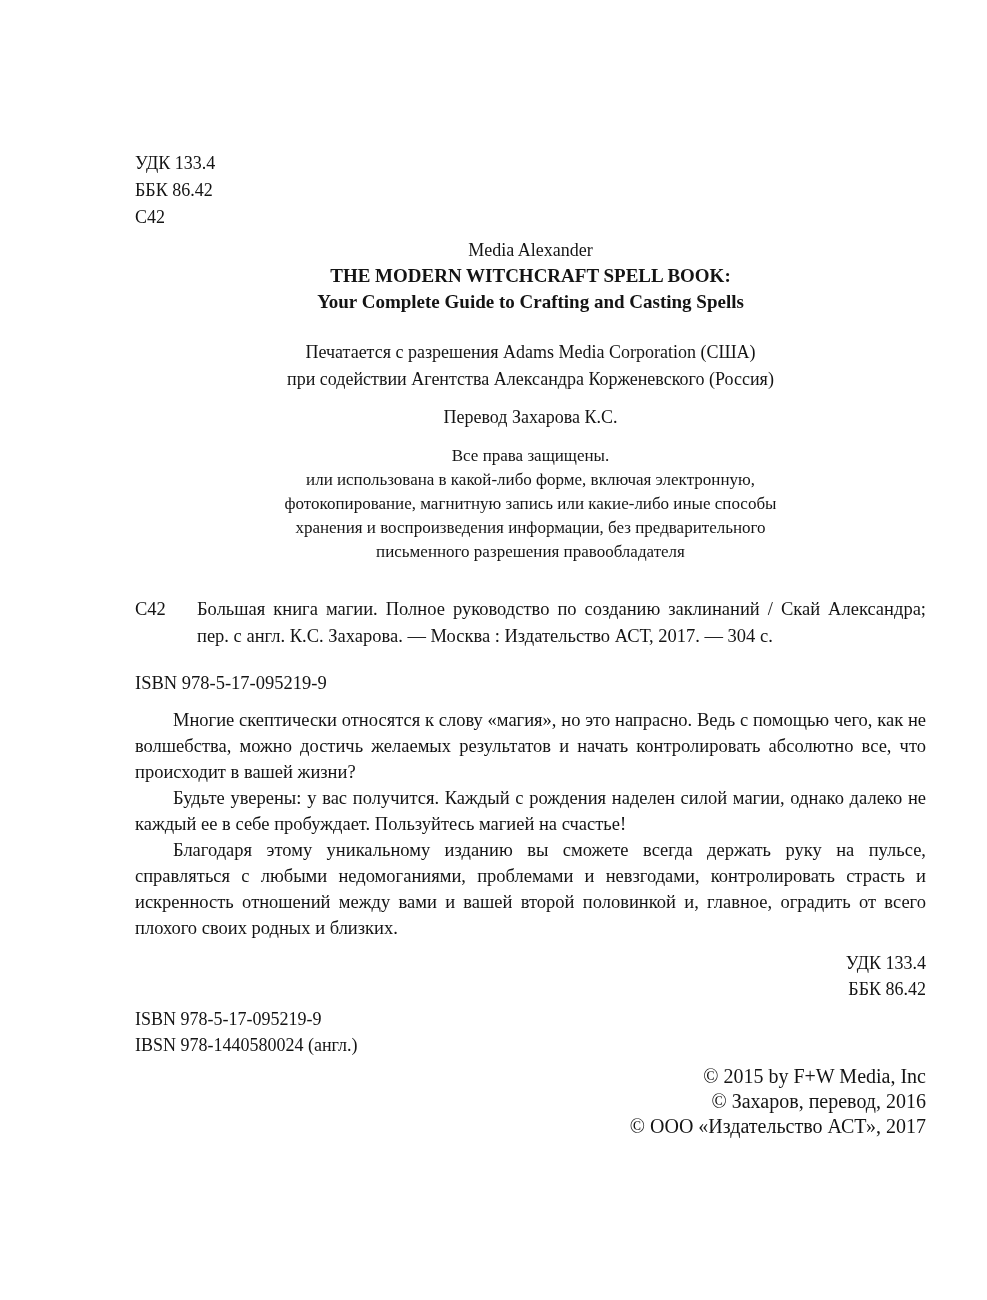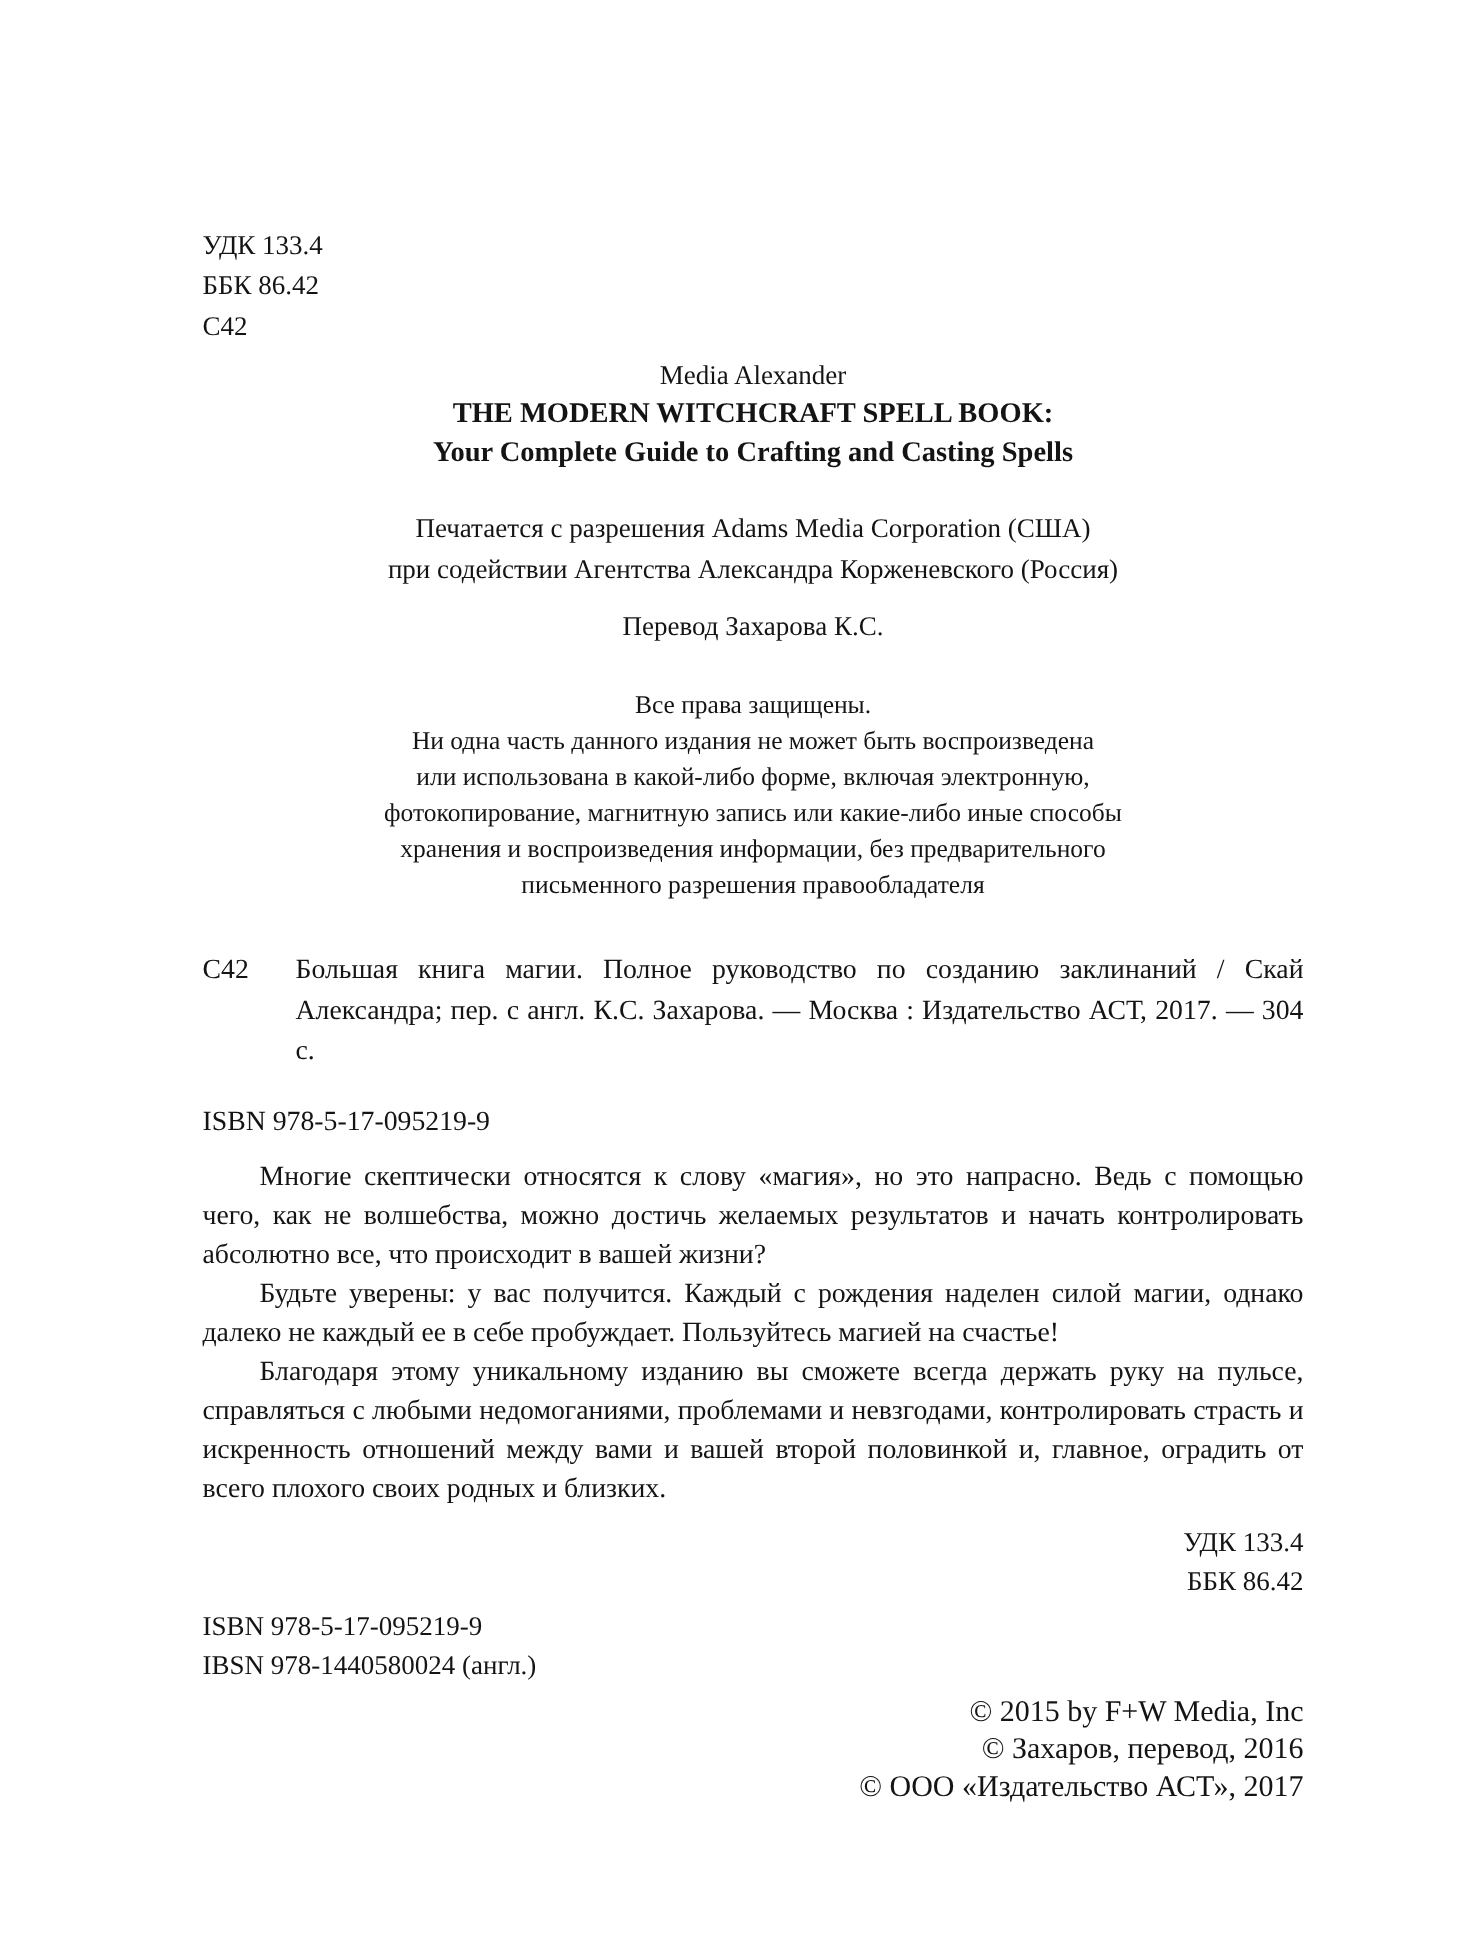--- a/index.html
+++ b/index.html
@@ -11,21 +11,21 @@
     width: 987px;
     height: 1300px;
     font-family: "Liberation Serif", "DejaVu Serif", serif;
     color: #141414;
     -webkit-font-smoothing: antialiased;
   }
   .page {
     box-sizing: border-box;
     width: 987px;
     height: 1300px;
-    padding: 150px 118px 40px 135px;
+    padding: 150px 61px 40px 135px;
   }
   .top-codes {
     font-size: 18px;
     line-height: 27px;
     text-align: left;
   }
   .center { text-align: center; }
 
   .author-line {
     margin-top: 6px;
@@ -42,21 +42,21 @@
     margin-top: 24px;
     font-size: 18px;
     line-height: 27px;
   }
   .translator-line {
     margin-top: 11px;
     font-size: 18px;
     line-height: 27px;
   }
   .rights-block {
-    margin-top: 27px;
+    margin-top: 13px;
     font-size: 17px;
     line-height: 24px;
   }
   .catalog-entry {
     margin-top: 32px;
     display: flex;
     font-size: 18.5px;
     line-height: 27px;
   }
   .catalog-code {
@@ -118,21 +118,20 @@
 
   <div class="center permission-block">
     <div>Печатается с разрешения Adams Media Corporation (США)</div>
     <div>при содействии Агентства Александра Корженевского (Россия)</div>
   </div>
 
   <div class="center translator-line">Перевод Захарова К.С.</div>
 
   <div class="center rights-block">
     <div>Все права защищены.</div>
-    <div>Ни одна часть данного издания не может быть воспроизведена</div>
     <div>или использована в какой-либо форме, включая электронную,</div>
     <div>фотокопирование, магнитную запись или какие-либо иные способы</div>
     <div>хранения и воспроизведения информации, без предварительного</div>
     <div>письменного разрешения правообладателя</div>
   </div>
 
   <div class="catalog-entry">
     <div class="catalog-code">С42</div>
     <div class="catalog-text">Большая книга магии. Полное руководство по созданию заклинаний / Скай Александра; пер. с англ. К.С. Захарова. — Москва : Издательство АСТ, 2017. — 304 с.</div>
   </div>

